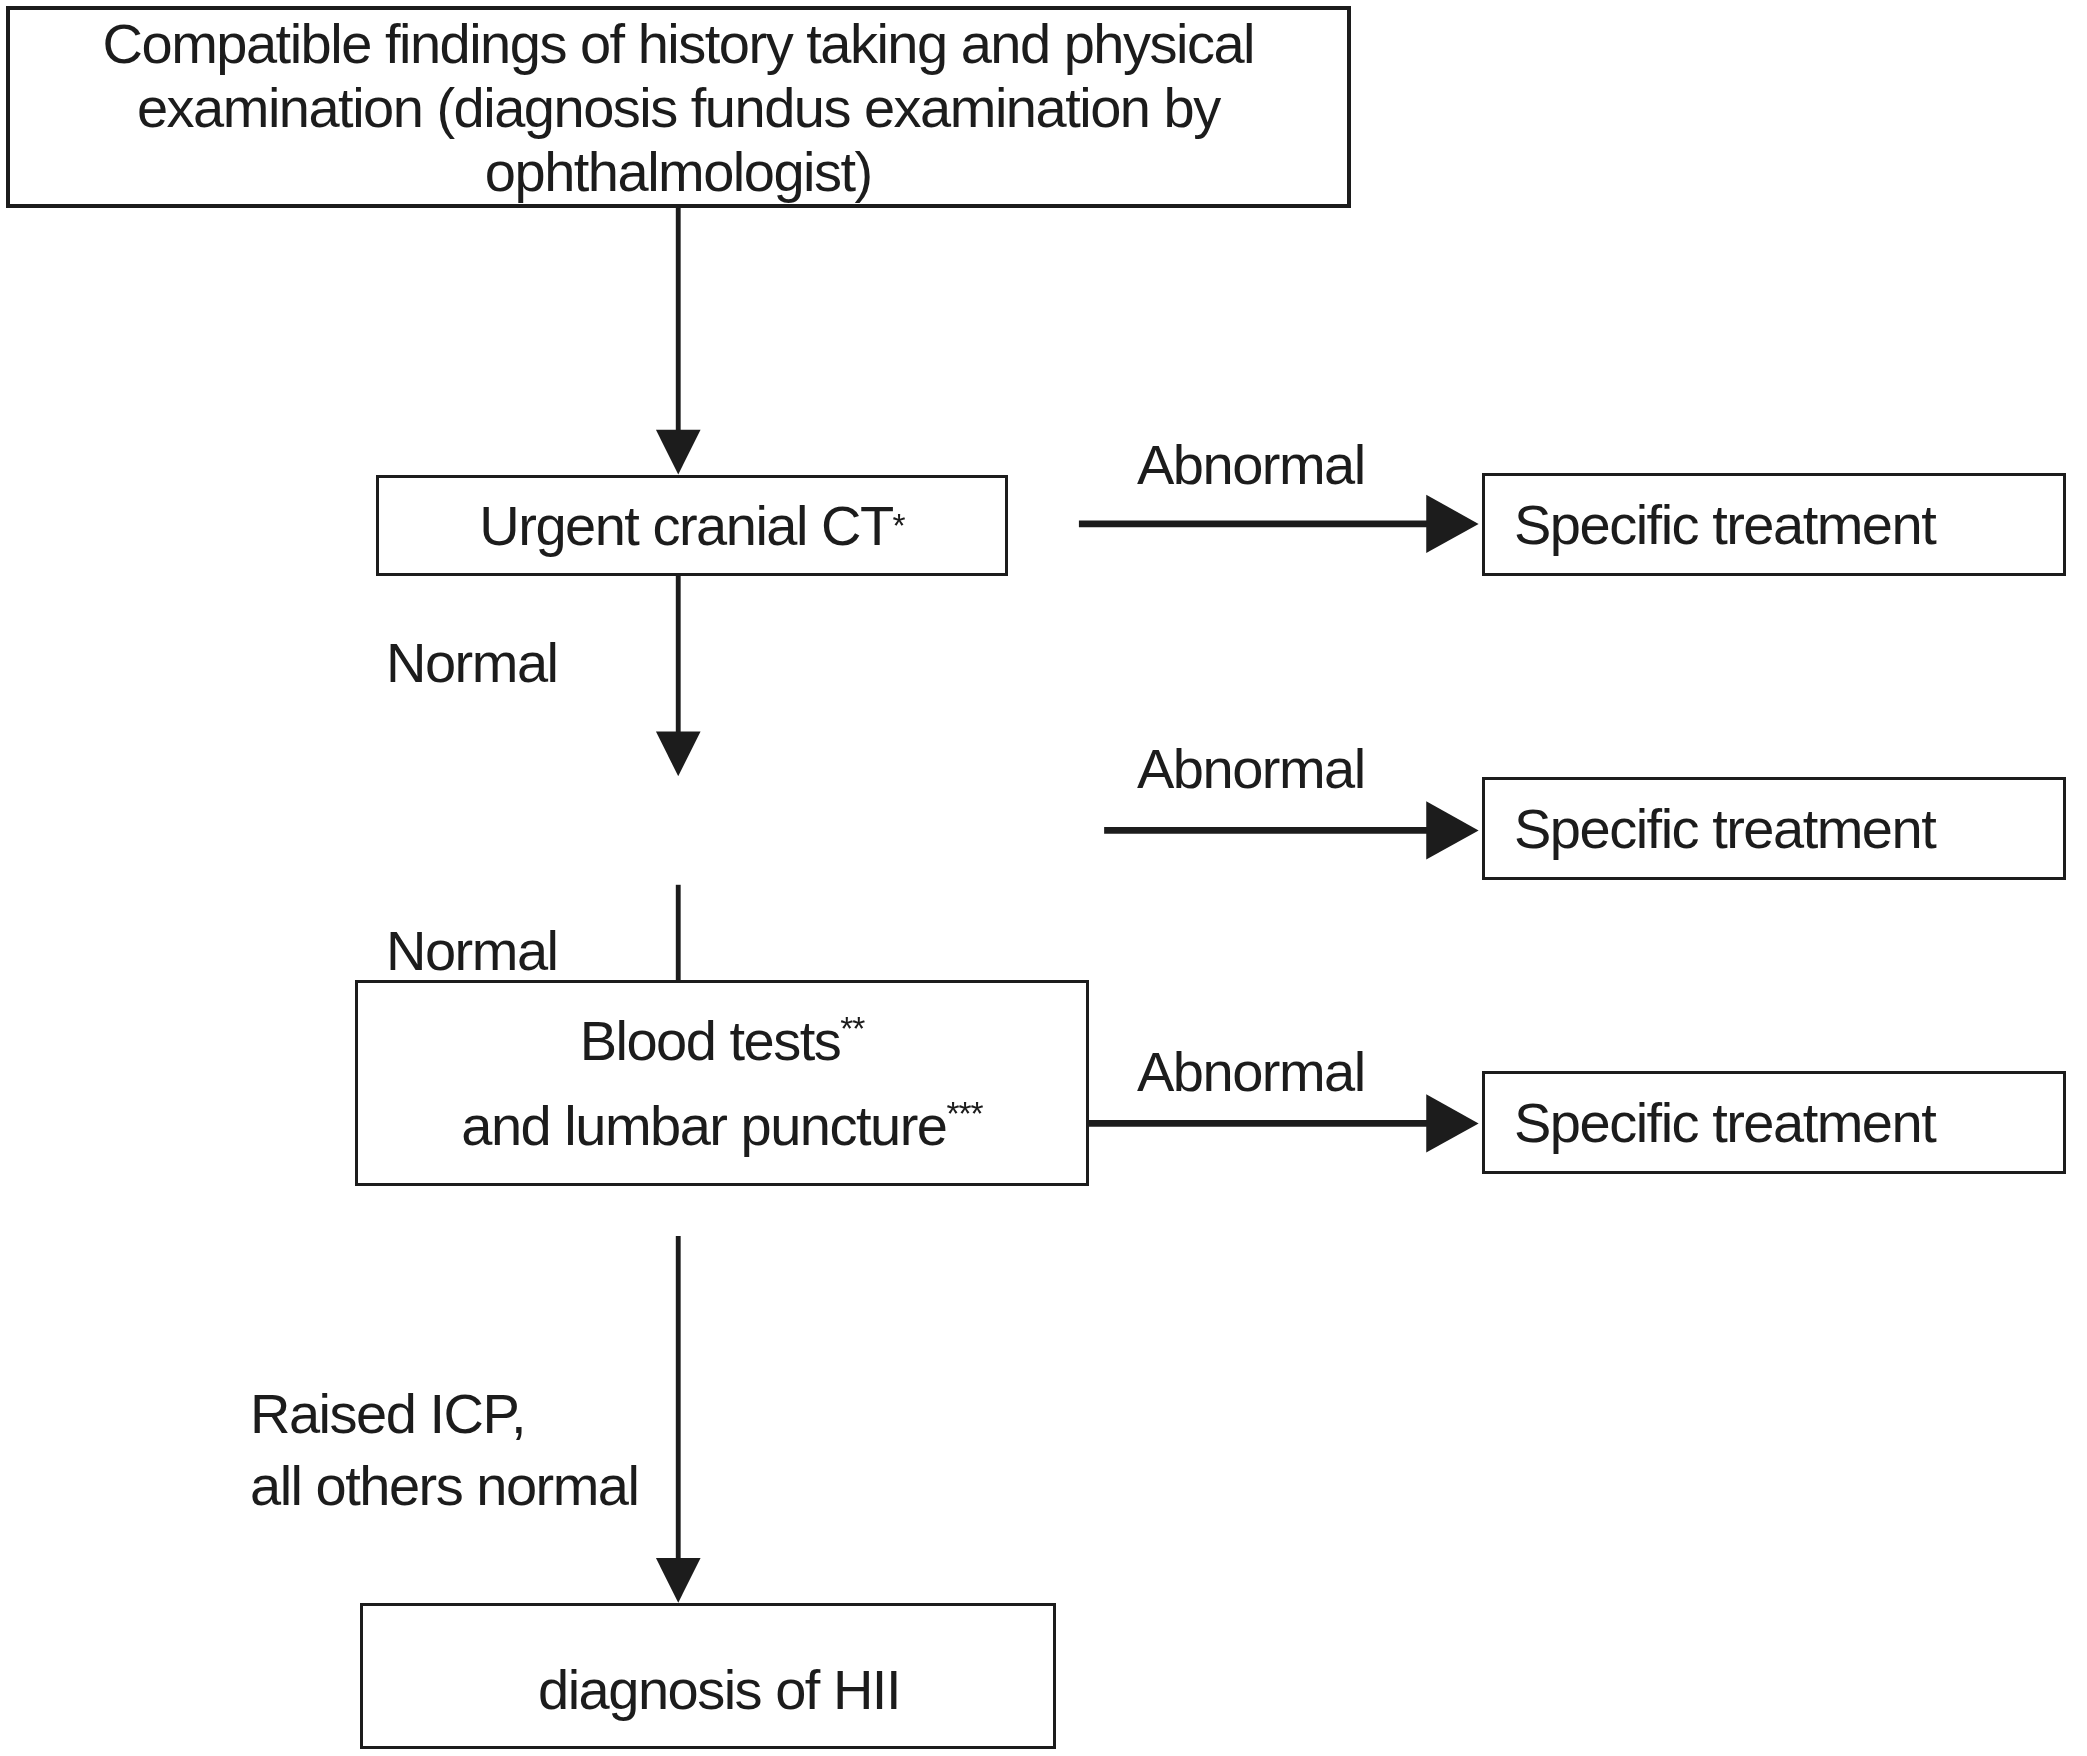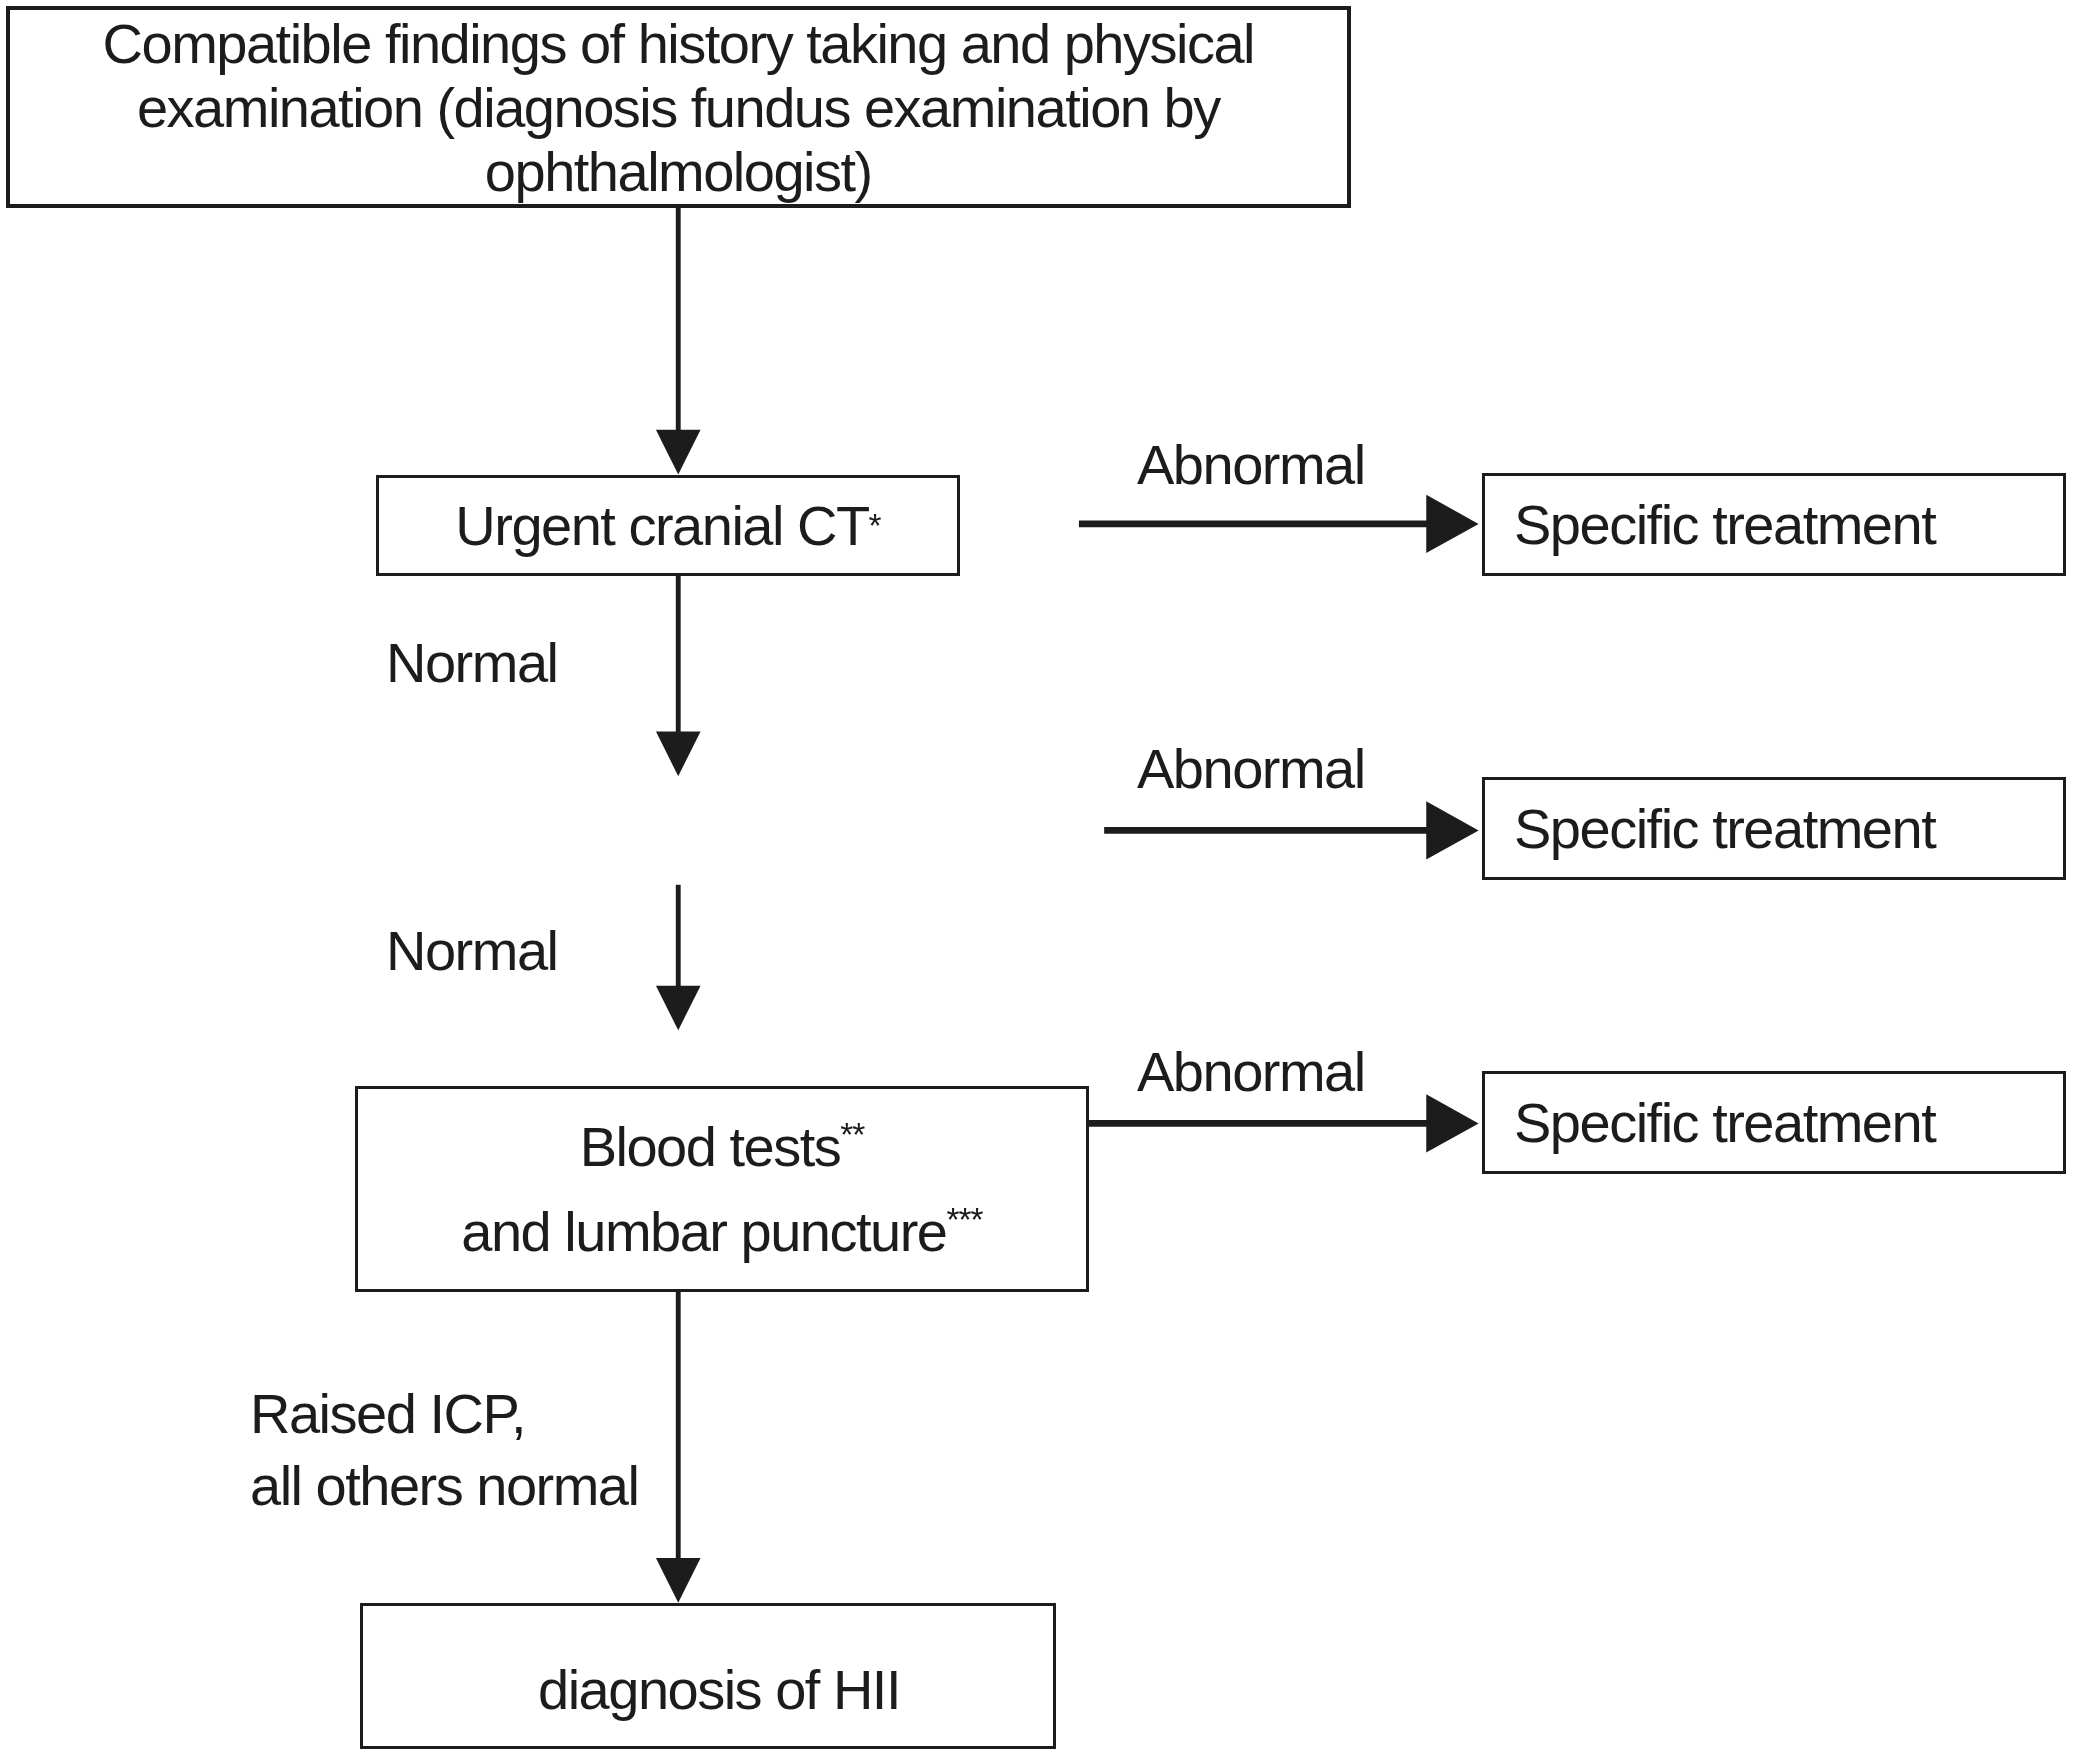--- a/index.html
+++ b/index.html
@@ -37,39 +37,39 @@
     letter-spacing: -1.5px;
     line-height: 64px;
     white-space: nowrap;
   }
   .node-start {
     left: 5.8px; top: 5.8px; width: 1345px; height: 202px;
     border-width: 4.9px;
     justify-content: flex-end;
   }
   .node-ct {
-    left: 376px; top: 475px; width: 584px; height: 101px;
+    left: 376px; top: 475px; width: 632px; height: 101px;
     flex-direction: row;
   }
   .node-st { 
     width: 584px; height: 103px;
     flex-direction: row;
     justify-content: flex-start;
     padding-left: 29px;
   }
   .node-st1 { left: 1482px; top: 473px; }
   .node-st2 { left: 1482px; top: 777px; }
   .node-st3 { left: 1482px; top: 1071px; }
   .node-mr {
     left: 199px; top: 776px; width: 905px; height: 109px;
     flex-direction: row;
     padding-left: 97px;
   }
   .node-blood {
-    left: 355px; top: 1086px; width: 734px; height: 206px;
+    left: 355px; top: 980px; width: 734px; height: 206px;
     line-height: 85px;
   }
   .node-diag {
     left: 360px; top: 1603px; width: 696px; height: 146px;
     padding-top: 27px;
     padding-left: 22px;
   }
   .edge-label {
     position: absolute;
     font-size: 56px;

